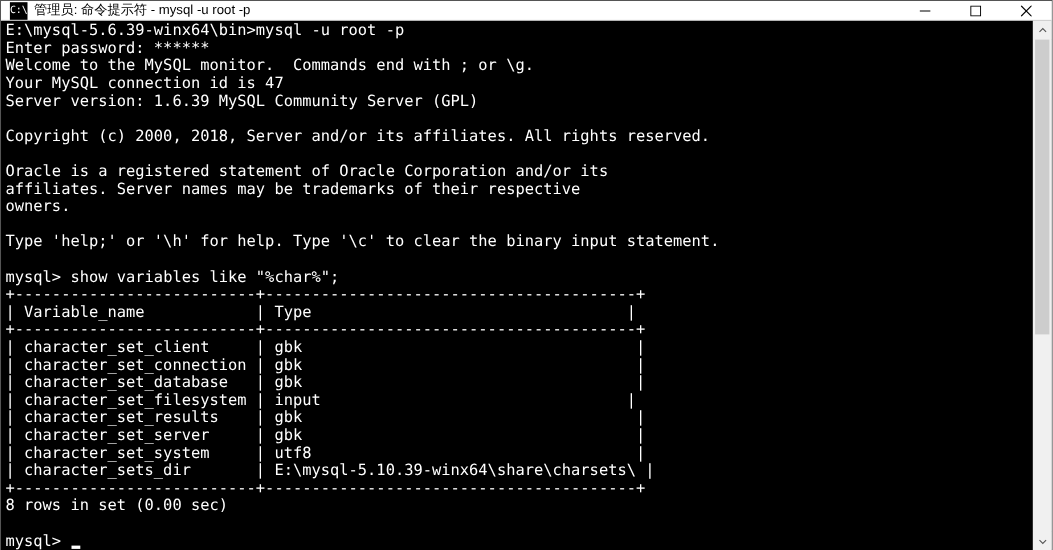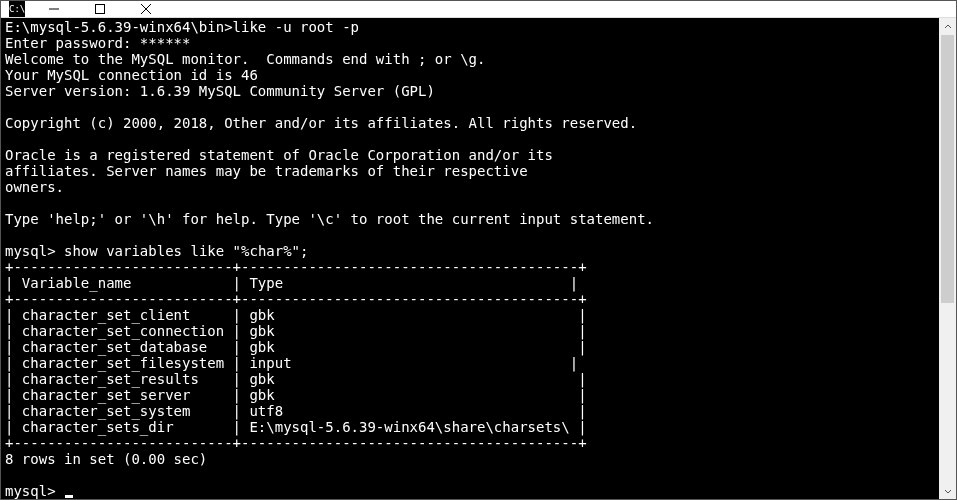--- a/index.html
+++ b/index.html
@@ -111,20 +111,21 @@
       vertical-align: bottom;
       margin-bottom: 1px;
     }
   </style>
 </head>
 <body>
 
 <div class="window">
   <div class="titlebar">
     <div class="titlebar-icon">C:\</div>
+    <div class="titlebar-text">管理员: 命令提示符 - mysql  -u root -p</div>
     <div class="titlebar-buttons">
       <div class="titlebar-btn">
         <svg viewBox="0 0 10 10">
             <line x1="0" y1="5" x2="10" y2="5" stroke="#000" stroke-width="1"></line>
           </svg>
       </div>
       <div class="titlebar-btn">
         <svg viewBox="0 0 10 10">
             <rect x="0.5" y="0.5" width="9" height="9" fill="none" stroke="#000" stroke-width="1"></rect>
           </svg>
@@ -132,46 +133,46 @@
       <div class="titlebar-btn">
         <svg viewBox="0 0 10 10">
             <line x1="0" y1="0" x2="10" y2="10" stroke="#000" stroke-width="1"></line>
             <line x1="10" y1="0" x2="0" y2="10" stroke="#000" stroke-width="1"></line>
           </svg>
       </div>
     </div>
   </div>
 
   <div class="terminal-wrap">
-    <div class="terminal"><span>E:\mysql-5.6.39-winx64\bin&gt;</span><span>like -u root -p</span>
+    <div class="terminal"><span>E:\mysql-5.6.39-winx64\bin&gt;</span><span>mysql -u root -p</span>
 <span>Enter password: </span><span>******</span>
 <span>Welcome to the MySQL monitor.  Commands end with ; or \g.</span>
-<span>Your MySQL connection id is 46</span>
+<span>Your MySQL connection id is 47</span>
 <span>Server version: 1.6.39 MySQL Community Server (GPL)</span>
 
-<span>Copyright (c) 2000, 2018, Other and/or its affiliates. All rights reserved.</span>
+<span>Copyright (c) 2000, 2018, Server and/or its affiliates. All rights reserved.</span>
 
 <span>Oracle is a registered statement of Oracle Corporation and/or its</span>
 <span>affiliates. Server names may be trademarks of their respective</span>
 <span>owners.</span>
 
-<span>Type 'help;' or '\h' for help. Type '\c' to root the current input statement.</span>
+<span>Type 'help;' or '\h' for help. Type '\c' to clear the binary input statement.</span>
 
 <span>mysql&gt; </span><span>show variables like "%char%";</span>
 <span>+--------------------------+----------------------------------------+</span>
 <span>| Variable_name            | Type                                  |</span>
 <span>+--------------------------+----------------------------------------+</span>
 <span>| character_set_client     | gbk                                    |</span>
 <span>| character_set_connection | gbk                                    |</span>
 <span>| character_set_database   | gbk                                    |</span>
 <span>| character_set_filesystem | input                                 |</span>
 <span>| character_set_results    | gbk                                    |</span>
 <span>| character_set_server     | gbk                                    |</span>
 <span>| character_set_system     | utf8                                   |</span>
-<span>| character_sets_dir       | E:\mysql-5.6.39-winx64\share\charsets\ |</span>
+<span>| character_sets_dir       | E:\mysql-5.10.39-winx64\share\charsets\ |</span>
 <span>+--------------------------+----------------------------------------+</span>
 <span>8 rows in set (0.00 sec)</span>
 
 <span>mysql&gt; </span><span class="cursor"></span></div>
 
     <div class="scrollbar">
       <div class="scroll-arrow">
         <svg width="8" height="8" viewBox="0 0 8 8">
             <path d="M1 5 L4 2 L7 5" fill="none" stroke="#555" stroke-width="1"></path>
           </svg>

